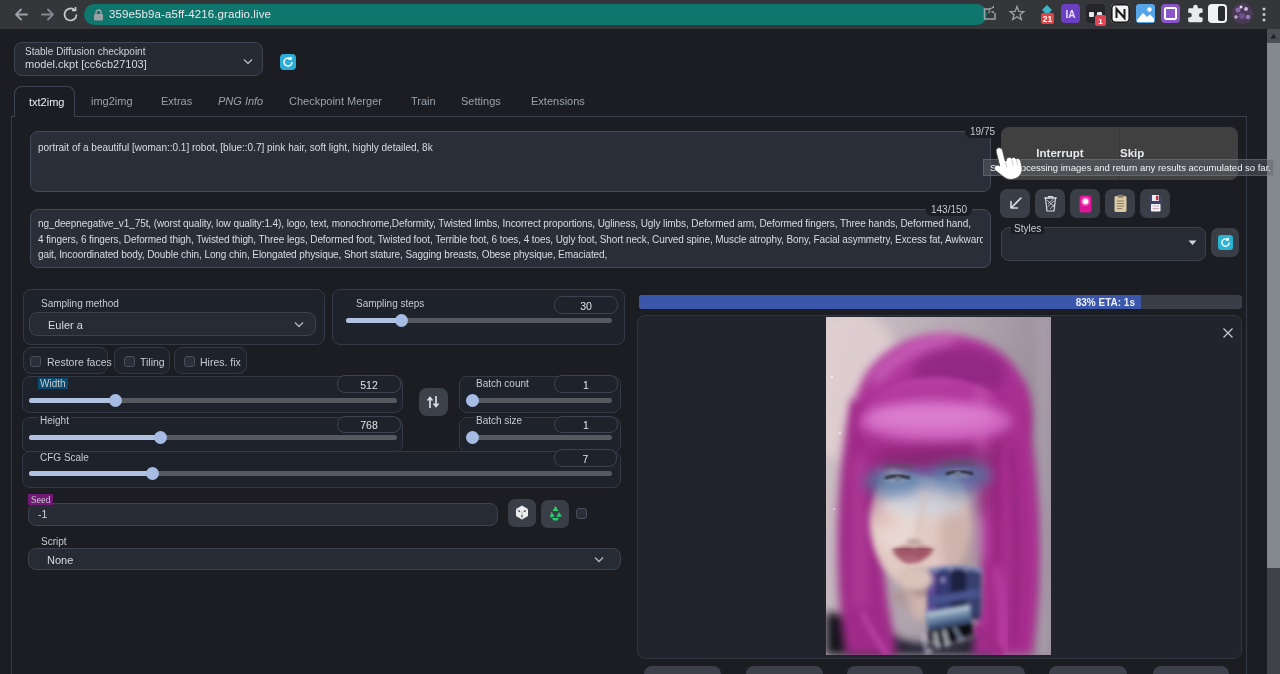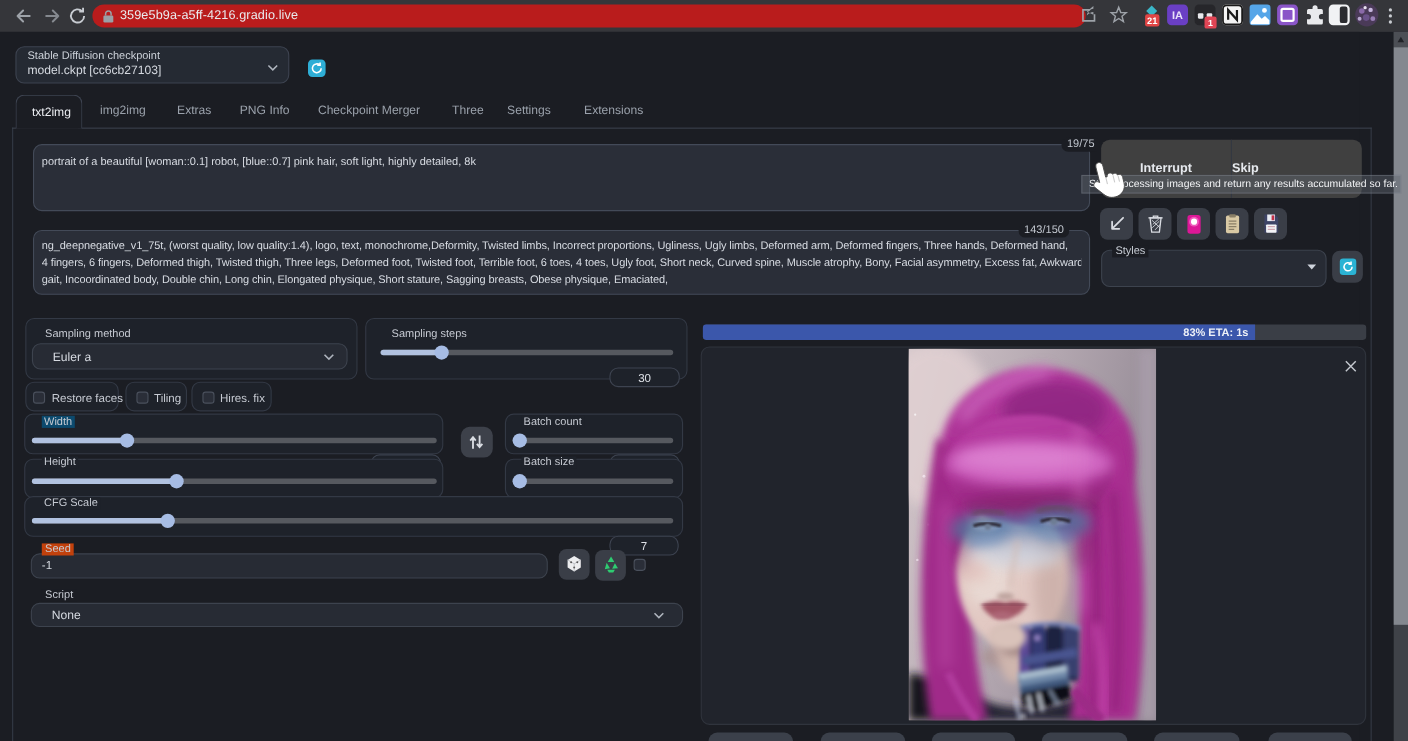--- a/index.html
+++ b/index.html
@@ -3,21 +3,21 @@
 <meta charset="utf-8">
 <style>
 * { margin:0; padding:0; box-sizing:border-box; }
 html,body { width:1280px; height:674px; overflow:hidden; background:#1b1d23;
   font-family:"Liberation Sans", sans-serif; }
 .abs { position:absolute; }
 svg { display:block; }
 
 #chrome { position:absolute; left:0; top:0; width:1280px; height:29px; background:#35363a; }
 #urlbar { position:absolute; left:84px; top:4px; width:903px; height:21px; border-radius:11px;
-  background:#b91c1c;text-align:right; }
+  background:#0f766e;text-align:right; }
 #urlbar .url { position:absolute; left:25px; top:4px; font-size:11.5px; color:#e9eaed; letter-spacing:0.1px; }
 
 #page { position:absolute; left:0; top:29px; width:1236px; height:645px; background:#1b1d23; }
 #sb-track { position:absolute; left:1267px; top:0; width:13px; height:645px; background:#3f4248; }
 #sb-up { position:absolute; left:1267px; top:0; width:13px; height:14px; background:#4c4f55; }
 #sb-thumb { position:absolute; left:1267px; top:14px; width:13px; height:525px; background:#84888f; }
 .vline { position:absolute; width:1px; background:#343a45; }
 
 #ckpt { position:absolute; left:14px; top:13px; width:249px; height:34px; background:#252a33;
   border:1px solid #3d4350; border-radius:8px; }
@@ -56,21 +56,21 @@
 
 #styles-lbl { position:absolute; left:1011px; top:194px; font-size:10px; color:#c7ccd4; background:#1b1d23; padding:0 3px; }
 #styles-dd { position:absolute; left:1001px; top:198px; width:205px; height:34px; background:#272b34;
   border:1px solid #3d434e; border-radius:8px; }
 #styles-refresh { position:absolute; left:1211px; top:199px; width:28px; height:29px; background:#3a3e47; border-radius:7px; }
 #styles-refresh .sq { position:absolute; left:7px; top:7px; width:15px; height:15px; background:#2bb3d4; border-radius:3px; }
 
 .group { position:absolute; background:#1e222a; border:1px solid #333945; border-radius:8px; }
 .glabel { position:absolute; font-size:10px; color:#c6cad2; }
 .numbox { position:absolute; background:#1e222a; border:1px solid #3d4350; border-radius:8px;
-  color:#dfe2e8; font-size:10.5px; text-align:center;margin-top:38px; }
+  color:#dfe2e8; font-size:10.5px; text-align:center; }
 .slider-track { position:absolute; height:5px; background:#56595f; border-radius:3px; }
 .slider-fill { position:absolute; height:5px; background:#b1c2e0; border-radius:3px; }
 .slider-handle { position:absolute; width:13px; height:13px; border-radius:50%; background:#a6bce4; }
 .dd { position:absolute; background:#272b34; border:1px solid #3d434e; border-radius:8px;
   color:#d6dae1; font-size:11px; }
 .cbx { position:absolute; width:11px; height:11px; background:#2a2e38; border:1px solid #4a505c; border-radius:3px; }
 .cbl { position:absolute; font-size:10.5px; color:#c6cad2; }
 
 #pbar { position:absolute; left:639px; top:266px; width:603px; height:14px; background:#3a3e46; border-radius:3px; }
 #pbar .fill { position:absolute; left:0; top:0; width:502px; height:14px; background:#3b57ab; border-radius:3px 0 0 3px; }
@@ -122,23 +122,23 @@
     <svg style="margin:2px 0 0 2px;" width="12" height="12" viewBox="0 0 12 12">
       <path d="M10 6 a4 4 0 1 1 -1.2-2.8 M9 0.8 v2.6 h-2.6" stroke="#fff" stroke-width="1.4" fill="none"></path>
     </svg>
   </div>
   <div id="tabs">
     <div id="tab-sel">
         <span>txt2img</span>
       </div>
     <div class="tab" style="left:91px;">img2img</div>
     <div class="tab" style="left:161px;">Extras</div>
-    <div class="tab" style="left:218px;">PNG Info</div>
+    <div class="tab" style="left:218px;font-style:italic;">PNG Info</div>
     <div class="tab" style="left:289px;">Checkpoint Merger</div>
-    <div class="tab" style="left:411px;">Three</div>
+    <div class="tab" style="left:411px;">Train</div>
     <div class="tab" style="left:461px;">Settings</div>
     <div class="tab" style="left:531px;">Extensions</div>
   </div>
   <div class="ta" id="ta1">portrait of a beautiful [woman::0.1] robot, [blue::0.7] pink hair, soft light, highly detailed, 8k</div>
   <div class="counter" style="left:941px; top:96px;margin-left:24px;">19/75</div>
   <div class="ta" id="ta2">
       <div class="nl">ng_deepnegative_v1_75t, (worst quality, low quality:1.4), logo, text, monochrome,Deformity, Twisted limbs, Incorrect proportions, Ugliness, Ugly limbs, Deformed arm, Deformed fingers, Three hands, Deformed hand,</div>
       <div class="nl">4 fingers, 6 fingers, Deformed thigh, Twisted thigh, Three legs, Deformed foot, Twisted foot, Terrible foot, 6 toes, 4 toes, Ugly foot, Short neck, Curved spine, Muscle atrophy, Bony, Facial asymmetry, Excess fat, Awkward</div>
       <div class="nl">gait, Incoordinated body, Double chin, Long chin, Elongated physique, Short stature, Sagging breasts, Obese physique, Emaciated,</div>
     </div>
@@ -255,21 +255,21 @@
   <div class="slider-track" style="left:466px; top:406px; width:146px;"></div>
   <div class="slider-handle" style="left:466px; top:402px;"></div>
 
   <div class="group" style="left:22px; top:422px; width:599px; height:37px;"></div>
   <div class="glabel" style="left:38px; top:423px; background:#1e222a; padding:0 2px;">CFG Scale</div>
   <div class="numbox" style="left:554px; top:420px; width:63px; height:18px; line-height:18px;">7</div>
   <div class="slider-track" style="left:29px; top:442px; width:583px;"></div>
   <div class="slider-fill" style="left:29px; top:442px; width:123px;"></div>
   <div class="slider-handle" style="left:146px; top:438px;"></div>
 
-  <div class="glabel" style="left:38px; top:465px; background:#c2410c; padding:0 3px; z-index:2;">Seed</div>
+  <div class="glabel" style="left:28px; top:465px; background:#701a75; padding:0 3px; z-index:2;font-family:Liberation Serif, serif;">Seed</div>
   <div class="abs" style="left:28px; top:474px; width:470px; height:23px; background:#272b34; border:1px solid #3d434e; border-radius:8px; color:#d6dae1; font-size:10.5px; line-height:21px; padding-left:9px;">-1</div>
   <div class="abs" style="left:508px; top:470px; width:28px; height:28px; background:#3a3e47; border-radius:7px;">
     <svg style="margin:6px 0 0 7px;" width="14" height="15" viewBox="0 0 14 15">
       <path d="M7 0.5 L13 4 V11 L7 14.5 L1 11 V4 Z" fill="#ecedef"></path>
       <path d="M1 4 L7 7.5 L13 4 M7 7.5 V14.5" stroke="#b9bcc2" stroke-width="0.8" fill="none"></path>
       <circle cx="4.2" cy="6.2" r="0.9" fill="#555"></circle>
         <circle cx="9.8" cy="6.2" r="0.9" fill="#555"></circle>
       <circle cx="7" cy="11" r="0.9" fill="#555"></circle>
     </svg>
   </div>

